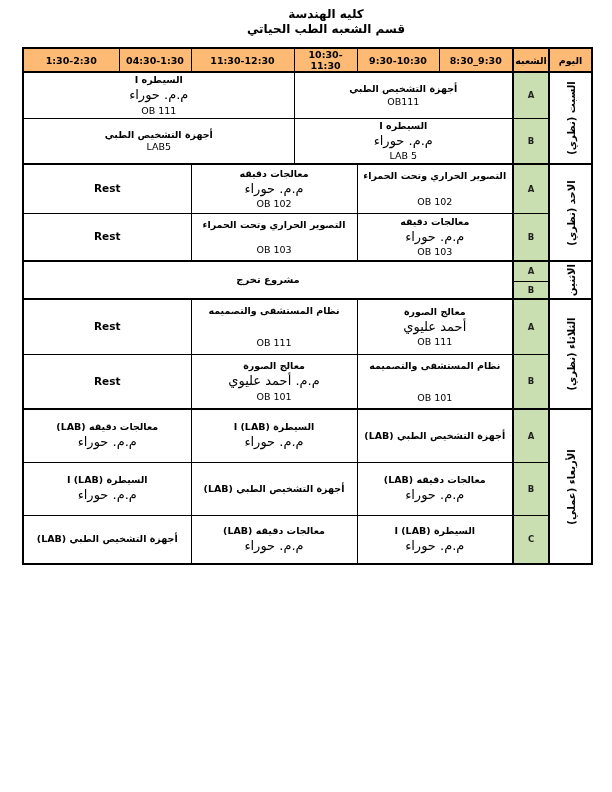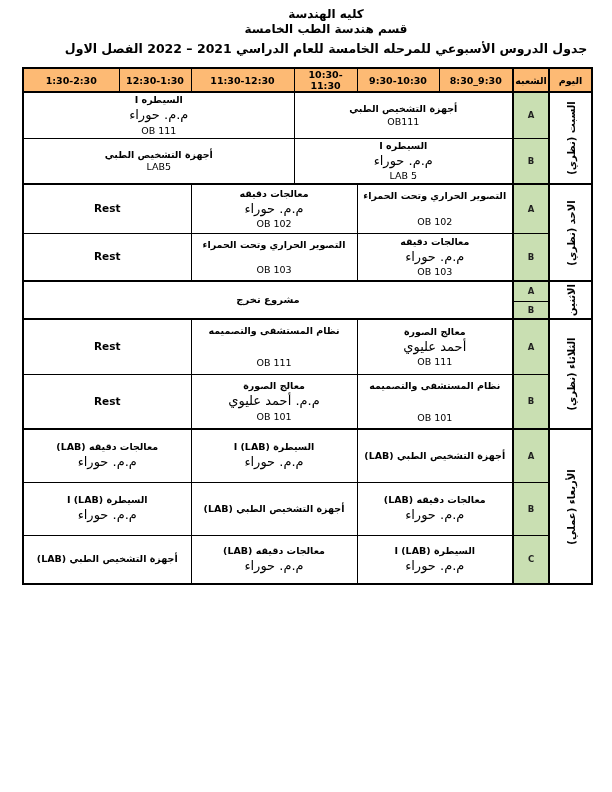--- a/index.html
+++ b/index.html
@@ -59,22 +59,21 @@
   .lect{font-size:13px;line-height:1.25;direction:rtl;}
   .room{font-size:9.5px;line-height:1.2;direction:ltr;unicode-bidi:isolate;}
   td.rest .course{font-size:10.5px;direction:ltr;unicode-bidi:isolate;}
   td.project .course{font-size:10px;}
 </style>
 </head>
 <body>
 
 <div class="titles">
   <div class="t1">كليه الهندسة</div>
-  <div class="t2">قسم هندسة الطب الخامسة</div>
-  <div class="t3">جدول الدروس الأسبوعي للمرحله الخامسة للعام الدراسي 2021 – 2022 الفصل الاول</div>
+  <div class="t2">قسم الشعبه الطب الحياتي</div>
 </div>
 
 <table class="sched">
   <colgroup>
     <col style="width:43px">
       <col style="width:36px">
     <col style="width:74px">
       <col style="width:82px">
       <col style="width:63px">
     <col style="width:103px">
@@ -82,21 +81,21 @@
       <col style="width:96px">
   </colgroup>
   <thead>
     <tr class="hdr">
       <th class="h-day">اليوم</th>
       <th class="h-sec">الشعبه</th>
       <th class="time">8:30_9:30</th>
       <th class="time">9:30-10:30</th>
       <th class="time">10:30-11:30</th>
       <th class="time">11:30-12:30</th>
-      <th class="time">12:30-1:30</th>
+      <th class="time">04:30-1:30</th>
       <th class="time">1:30-2:30</th>
     </tr>
   </thead>
   <tbody id="sched-body">
       <tr class="block-start" style="height: 46px;">
         <td class="day-cell" rowspan="2">
           <div class="rot">السبت (نظري)</div>
         </td>
         <td class="sec">A</td>
         <td colspan="3">

